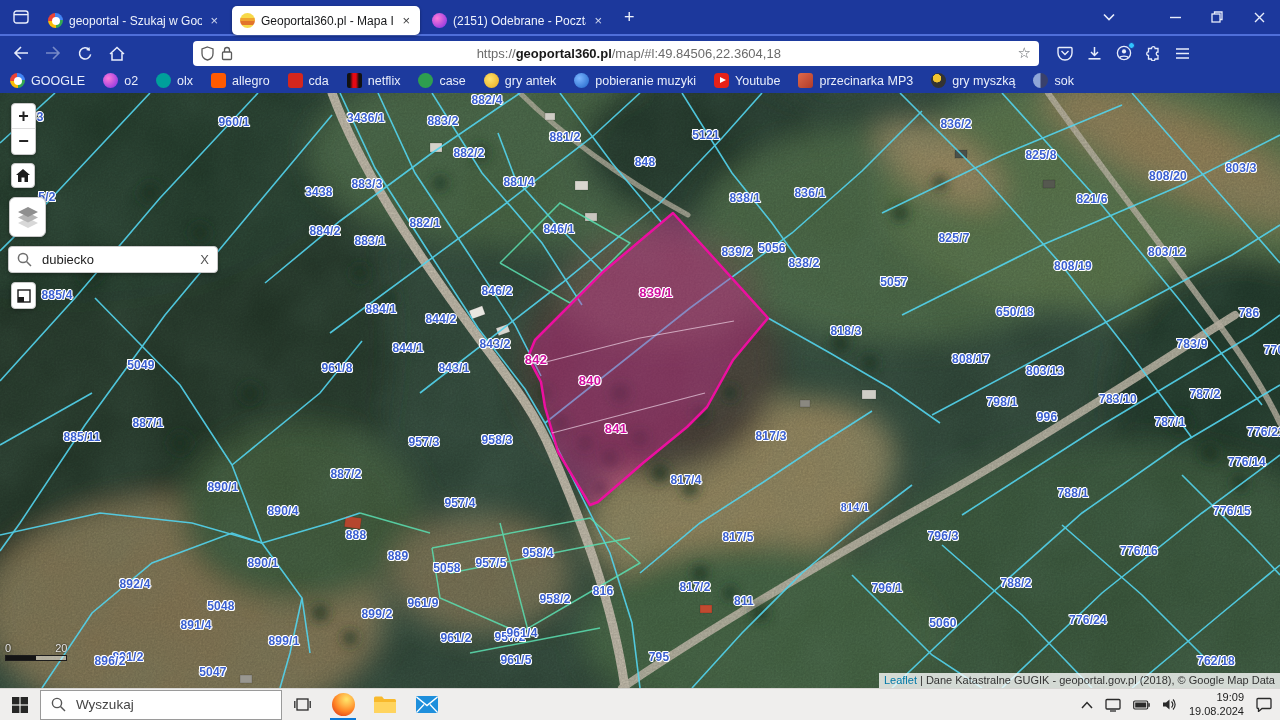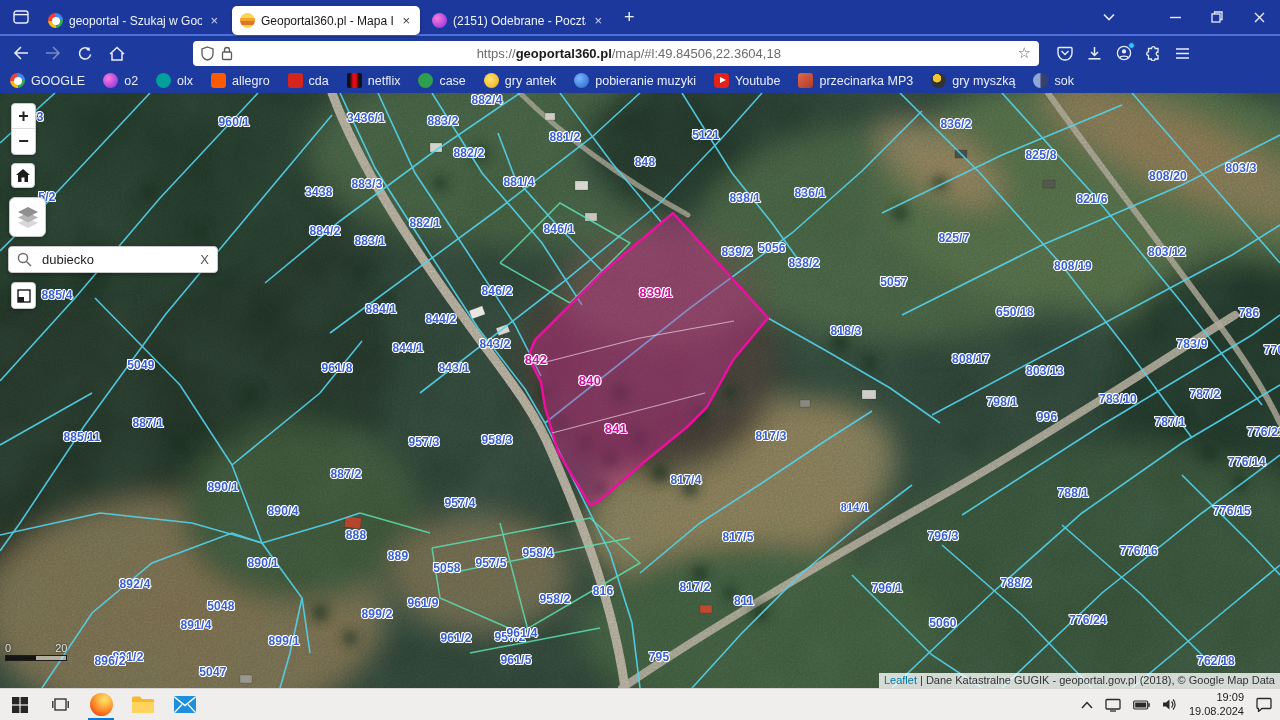--- a/index.html
+++ b/index.html
@@ -597,20 +597,27 @@
 
   <div class="taskbar">
     <div class="startbtn">
       <svg width="16" height="16" viewBox="0 0 16 16">
           <rect x="0" y="0" width="7.4" height="7.4" fill="#262626"></rect>
           <rect x="8.6" y="0" width="7.4" height="7.4" fill="#262626"></rect>
           <rect x="0" y="8.6" width="7.4" height="7.4" fill="#262626"></rect>
           <rect x="8.6" y="8.6" width="7.4" height="7.4" fill="#262626"></rect>
         </svg>
     </div>
+    <div class="tsearch">
+      <svg width="15" height="15" viewBox="0 0 15 15">
+          <circle cx="6" cy="6" r="4.6" fill="none" stroke="#555" stroke-width="1.4"></circle>
+          <line x1="9.5" y1="9.5" x2="14" y2="14" stroke="#555" stroke-width="1.4"></line>
+        </svg>
+      <span>Wyszukaj</span>
+    </div>
     <div class="tvbtn">
       <svg width="17" height="15" viewBox="0 0 17 15">
           <rect x="3" y="2" width="11" height="11" fill="none" stroke="#2a2a2a" stroke-width="1.3"></rect>
           <line x1="0.8" y1="4" x2="0.8" y2="11" stroke="#2a2a2a" stroke-width="1.3"></line>
           <line x1="16.2" y1="4" x2="16.2" y2="11" stroke="#2a2a2a" stroke-width="1.3"></line>
         </svg>
     </div>
     <div class="appbtn active">
       <span class="ffball"></span>
     </div>

